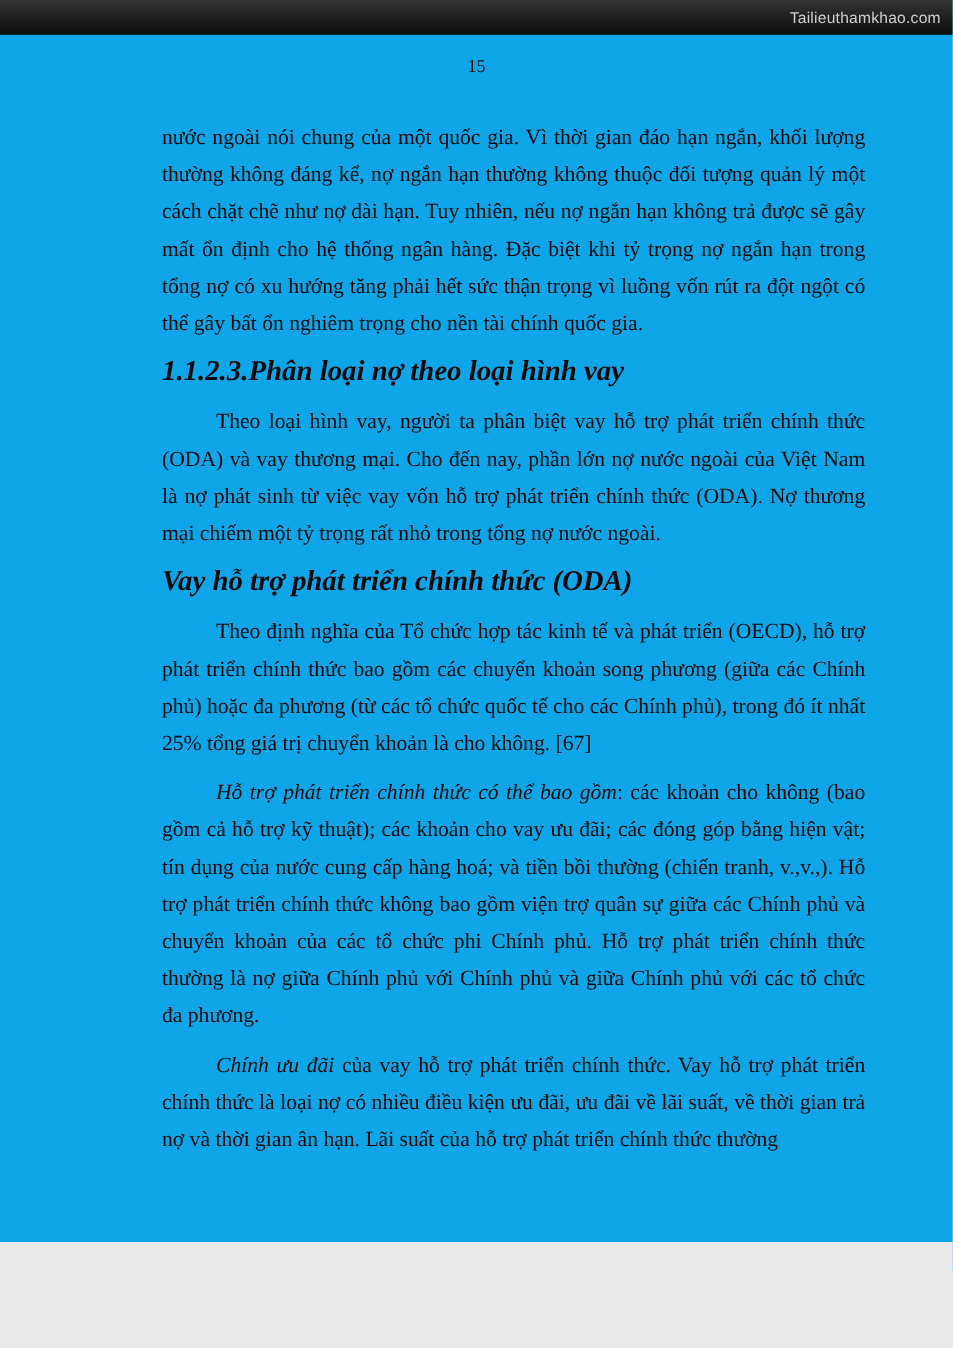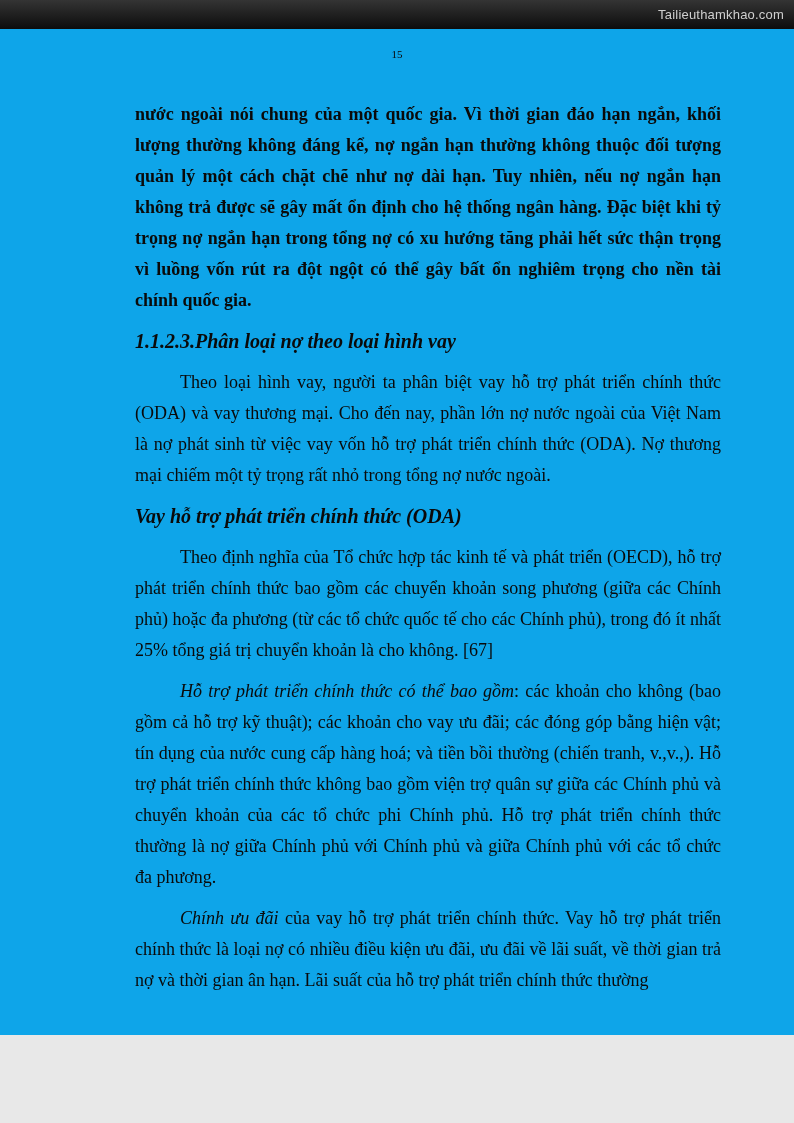--- a/index.html
+++ b/index.html
@@ -36,41 +36,40 @@
     font-size: 13px;
     letter-spacing: 0.2px;
     cursor: pointer;
   }
   .page-number {
     position: absolute;
     top: 48px;
     left: 0;
     width: 100%;
     text-align: center;
-    font-size: 11px;
+    font-size: 15px;
   }
   .content {
     position: absolute;
     top: 99px;
     left: 135px;
     width: 586px;
     font-size: 18px;
     line-height: 31px;
     text-align: justify;
   }
   .para {
     margin: 0 0 10px 0;
     text-indent: 45px;
   }
   .para.noindent {
     text-indent: 0;
-    font-weight: bold;
   }
   .heading {
-    font-size: 20px;
+    font-size: 24px;
     font-weight: bold;
     font-style: italic;
     margin: 10px 0 10px 0;
     line-height: 31px;
     text-align: left;
   }
   em.lead {
   }
 </style>
 </head>

